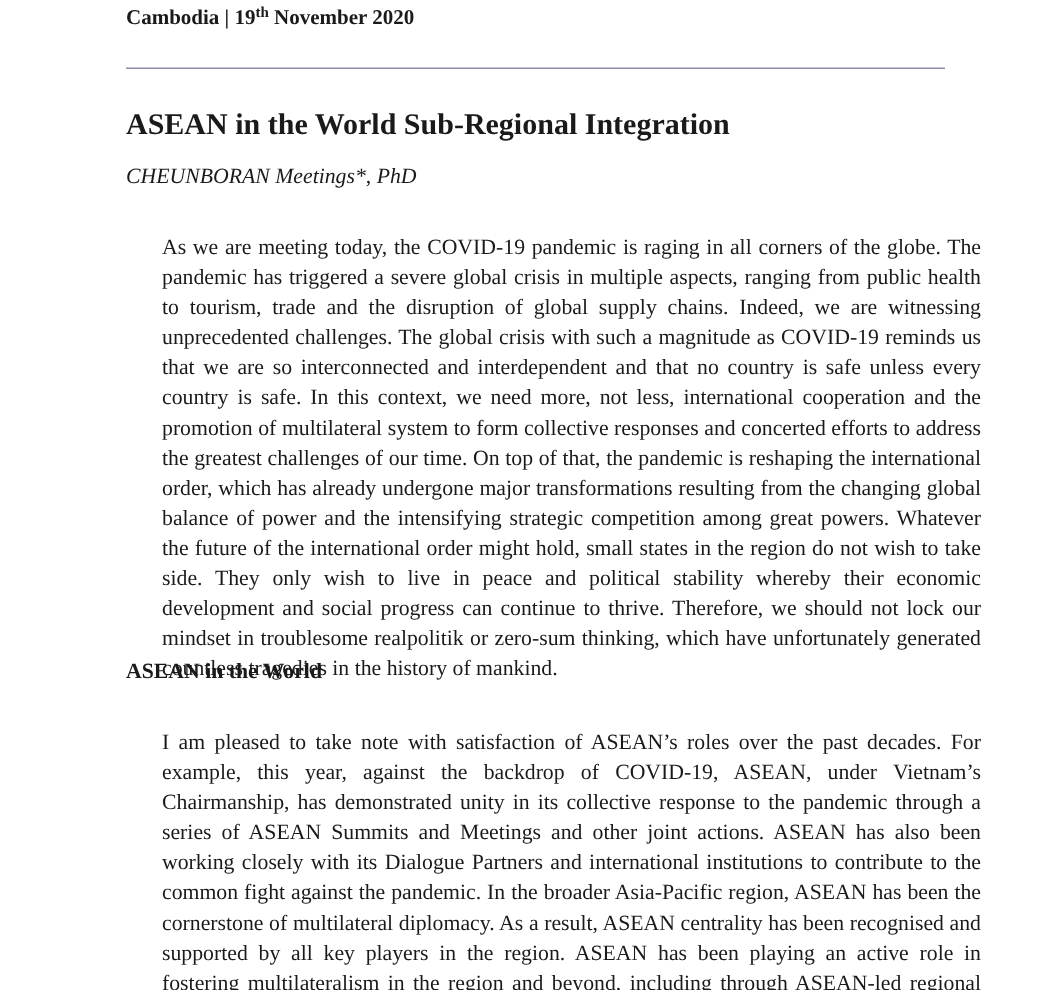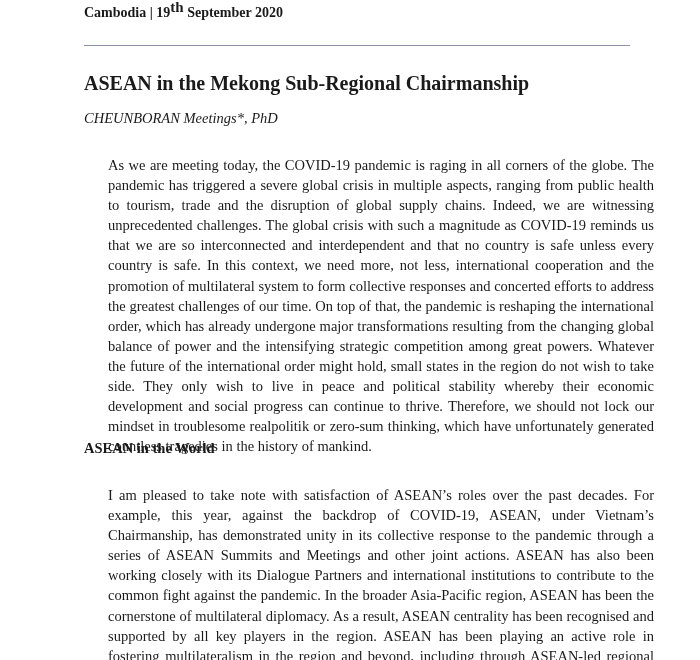--- a/index.html
+++ b/index.html
@@ -24,21 +24,21 @@
     .header-line {
       position: absolute;
       left: 0;
       top: 4px;
       font-weight: bold;
       font-size: 14px;
       line-height: 18px;
       white-space: nowrap;
     }
     .header-line sup {
-      font-size: 15px;
+      font-size: 10px;
       vertical-align: 5px;
       line-height: 0;
     }
     .rule {
       position: absolute;
       left: 0;
       top: 45px;
       width: 546px;
       height: 0;
       border-top: 1.5px solid #8e90a8;
@@ -81,25 +81,25 @@
       line-height: 20px;
       margin: 0;
       white-space: nowrap;
     }
     .para2 { top: 473px; }
   </style>
 </head>
 <body>
 
 <div class="page">
-  <div class="header-line"><span>Cambodia | 19</span><sup>th</sup><span> September 2020</span></div>
+  <div class="header-line"><span>Cambodia | 19</span><sup>th</sup><span> November 2020</span></div>
 
   <div class="rule"></div>
 
-  <h1 class="title">ASEAN in the Mekong Sub-Regional Chairmanship</h1>
+  <h1 class="title">ASEAN in the World Sub-Regional Integration</h1>
 
   <div class="author">CHEUNBORAN Meetings*, PhD</div>
 
   <p class="para para1">As we are meeting today, the COVID-19 pandemic is raging in all corners of the globe. The pandemic has triggered a severe global crisis in multiple aspects, ranging from public health to tourism, trade and the disruption of global supply chains. Indeed, we are witnessing unprecedented challenges. The global crisis with such a magnitude as COVID-19 reminds us that we are so interconnected and interdependent and that no country is safe unless every country is safe. In this context, we need more, not less, international cooperation and the promotion of multilateral system to form collective responses and concerted efforts to address the greatest challenges of our time. On top of that, the pandemic is reshaping the international order, which has already undergone major transformations resulting from the changing global balance of power and the intensifying strategic competition among great powers. Whatever the future of the international order might hold, small states in the region do not wish to take side. They only wish to live in peace and political stability whereby their economic development and social progress can continue to thrive. Therefore, we should not lock our mindset in troublesome realpolitik or zero-sum thinking, which have unfortunately generated countless tragedies in the history of mankind.</p>
 
   <h2 class="section-heading">ASEAN in the World</h2>
 
   <p class="para para2">I am pleased to take note with satisfaction of ASEAN’s roles over the past decades. For example, this year, against the backdrop of COVID-19, ASEAN, under Vietnam’s Chairmanship, has demonstrated unity in its collective response to the pandemic through a series of ASEAN Summits and Meetings and other joint actions. ASEAN has also been working closely with its Dialogue Partners and international institutions to contribute to the common fight against the pandemic. In the broader Asia-Pacific region, ASEAN has been the cornerstone of multilateral diplomacy. As a result, ASEAN centrality has been recognised and supported by all key players in the region. ASEAN has been playing an active role in fostering multilateralism in the region and beyond, including through ASEAN-led regional mechanisms, namely ASEAN+1, ASEAN+3, EAS, ADMM-Plus, and the ARF. Having said that, we must</p>
 </div>
 

